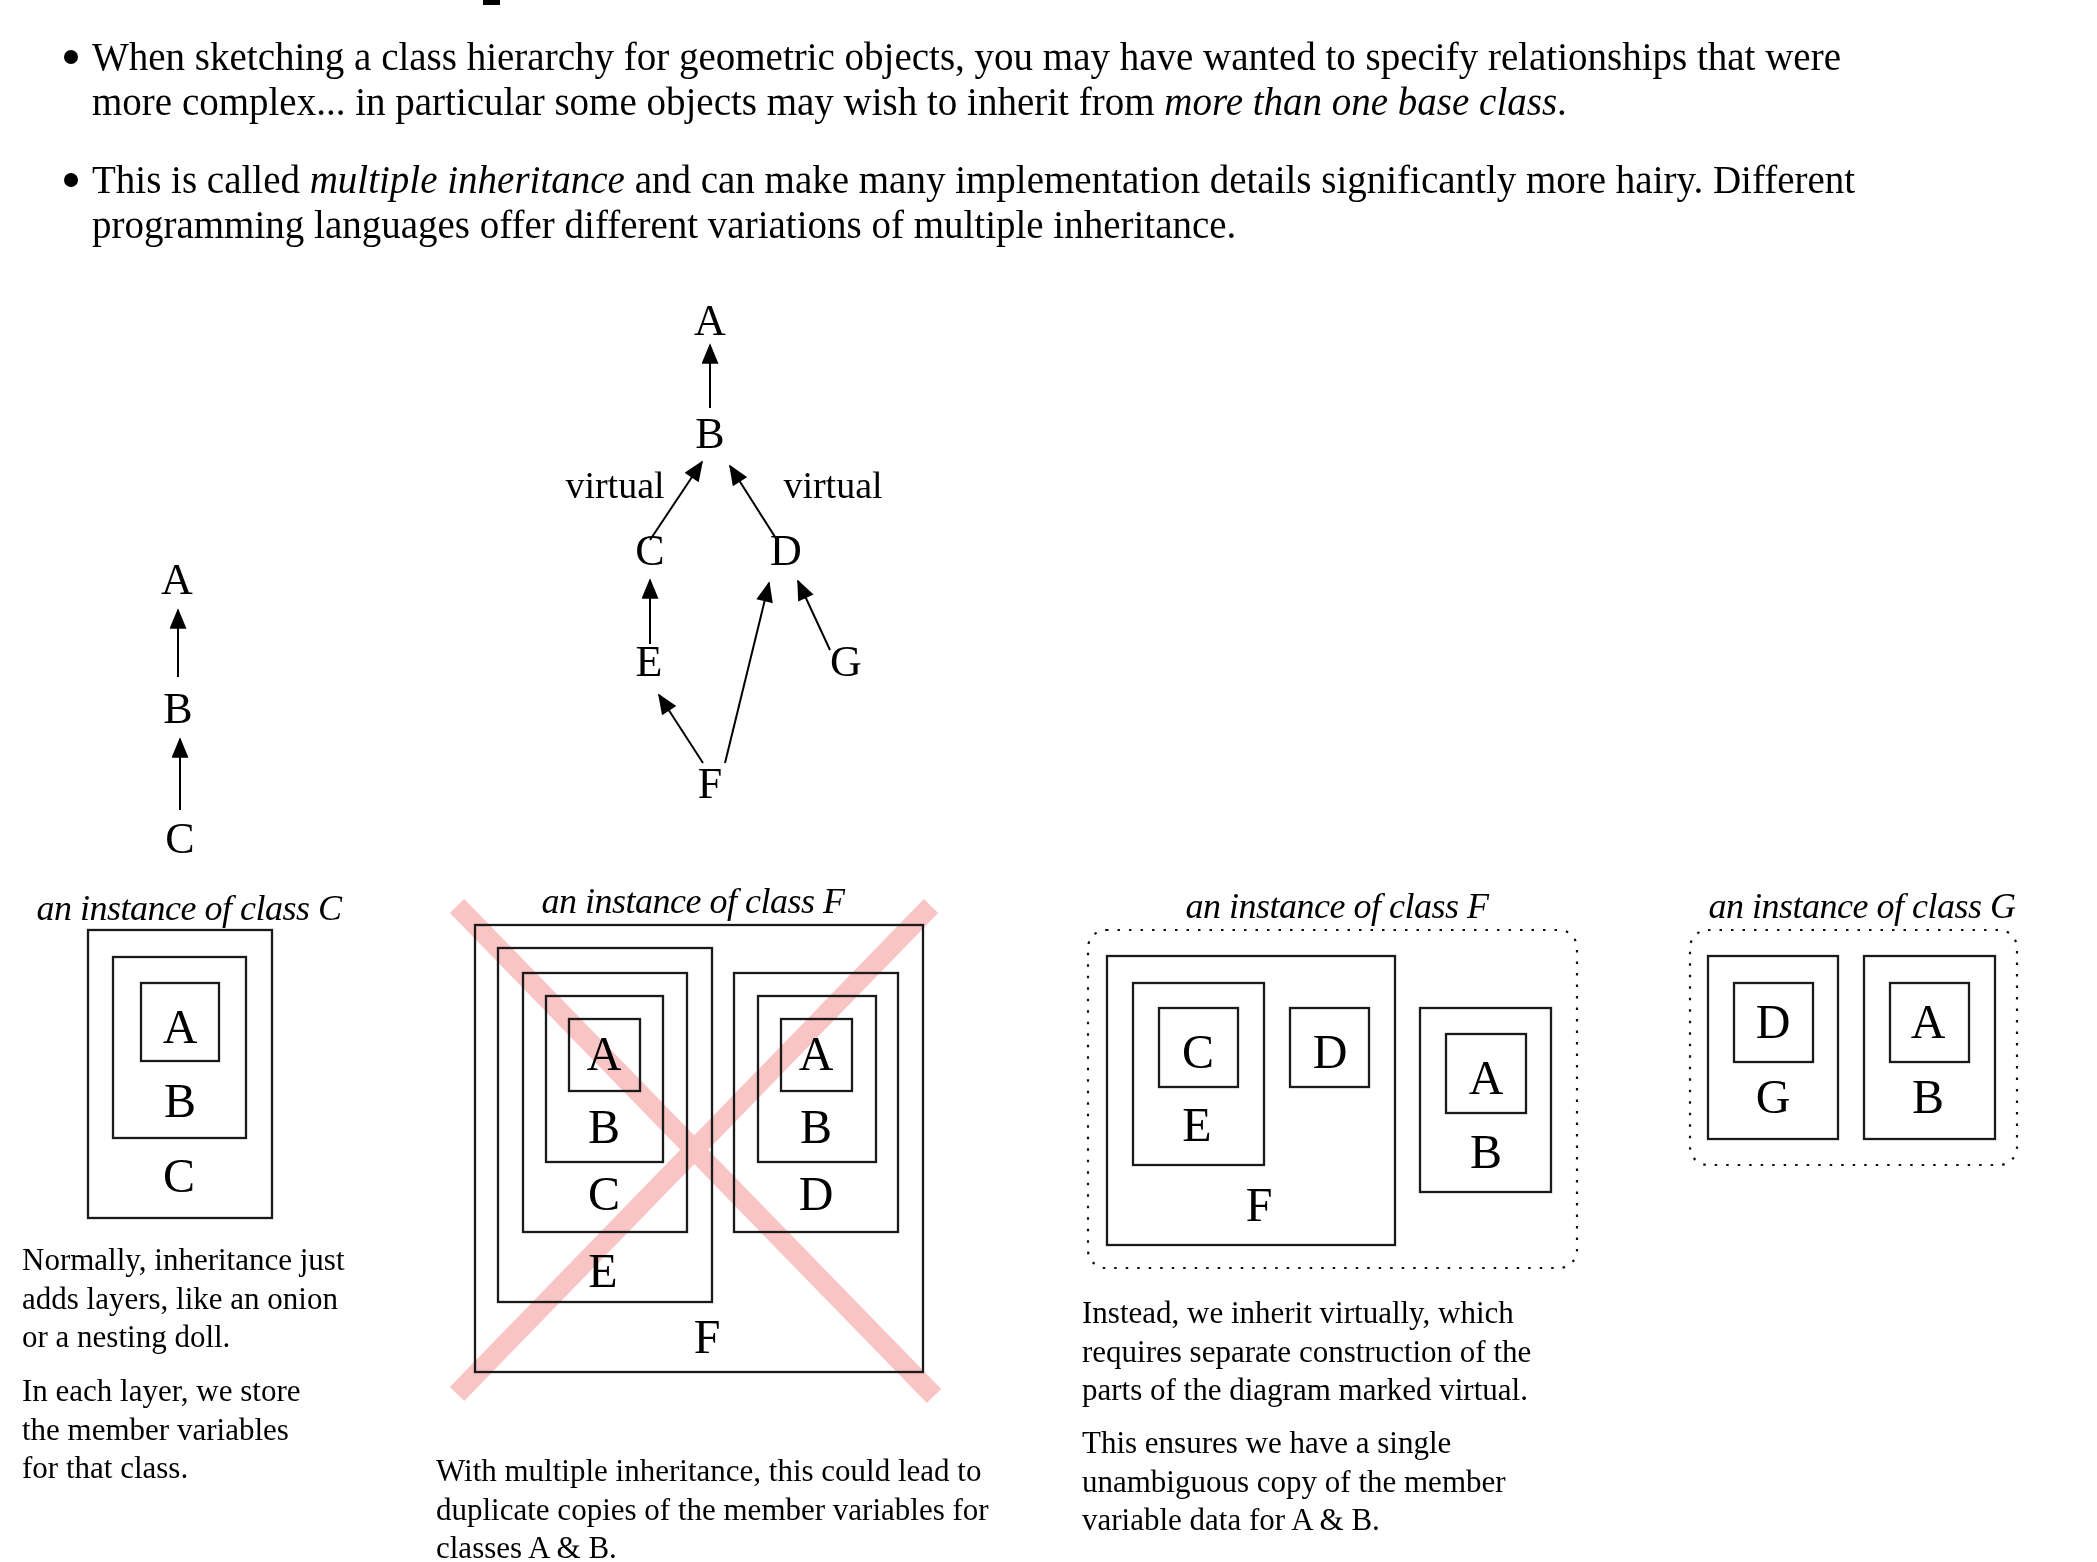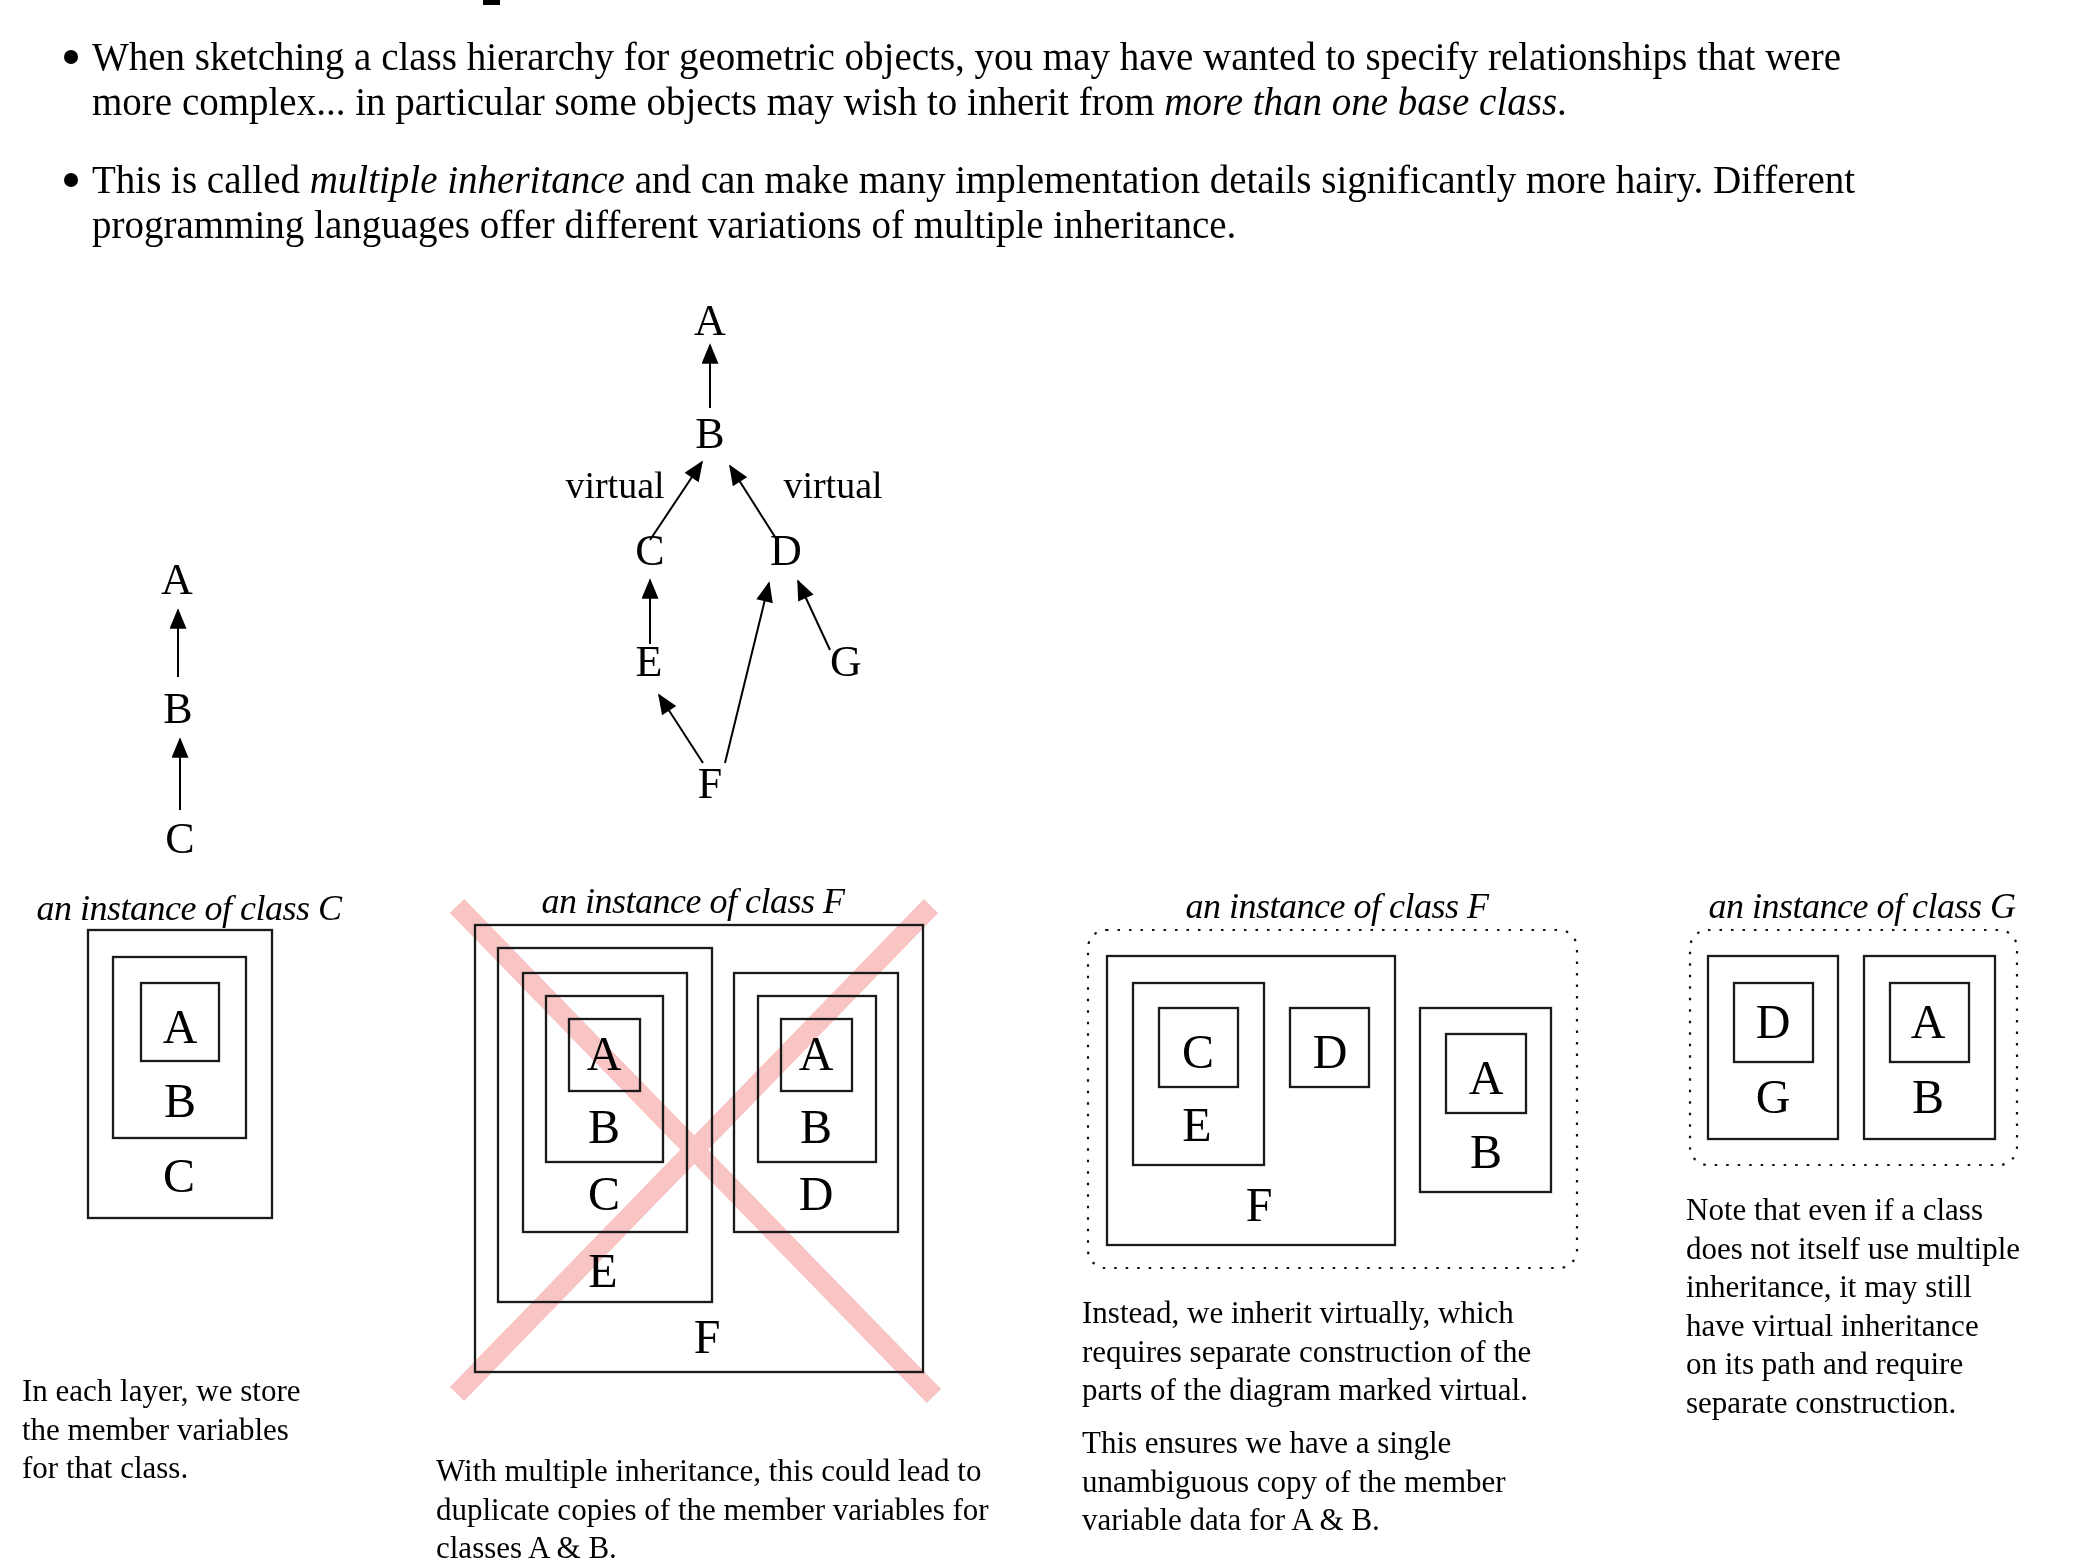--- a/index.html
+++ b/index.html
@@ -163,32 +163,29 @@
       <rect class="box" x="1734" y="983" width="79" height="79"></rect>
       <rect class="box" x="1864" y="956" width="131" height="183"></rect>
       <rect class="box" x="1890" y="983" width="79" height="79"></rect>
       <text class="fl" x="1773" y="1038" text-anchor="middle">D</text>
       <text class="fl" x="1773" y="1113" text-anchor="middle">G</text>
       <text class="fl" x="1928" y="1038" text-anchor="middle">A</text>
       <text class="fl" x="1928" y="1113" text-anchor="middle">B</text>
     </g>
   </svg>
 
+  <div class="note" id="note-c-1">Normally, inheritance just
+adds layers, like an onion
+or a nesting doll.</div>
   <div class="note" id="note-c-2">In each layer, we store
 the member variables
 for that class.</div>
   <div class="note" id="note-f-bad">With multiple inheritance, this could lead to
 duplicate copies of the member variables for
 classes A &amp; B.</div>
   <div class="note" id="note-f-good-2">This ensures we have a single
 unambiguous copy of the member
 variable data for A &amp; B.</div>
   <div class="note" id="note-f-good-1">Instead, we inherit virtually, which
 requires separate construction of the
 parts of the diagram marked virtual.</div>
-  <div class="note" id="note-g">Note that even if a class
-does not itself use multiple
-inheritance, it may still
-have virtual inheritance
-on its path and require
-separate construction.</div>
 
 </div>
 
 </body></html>

